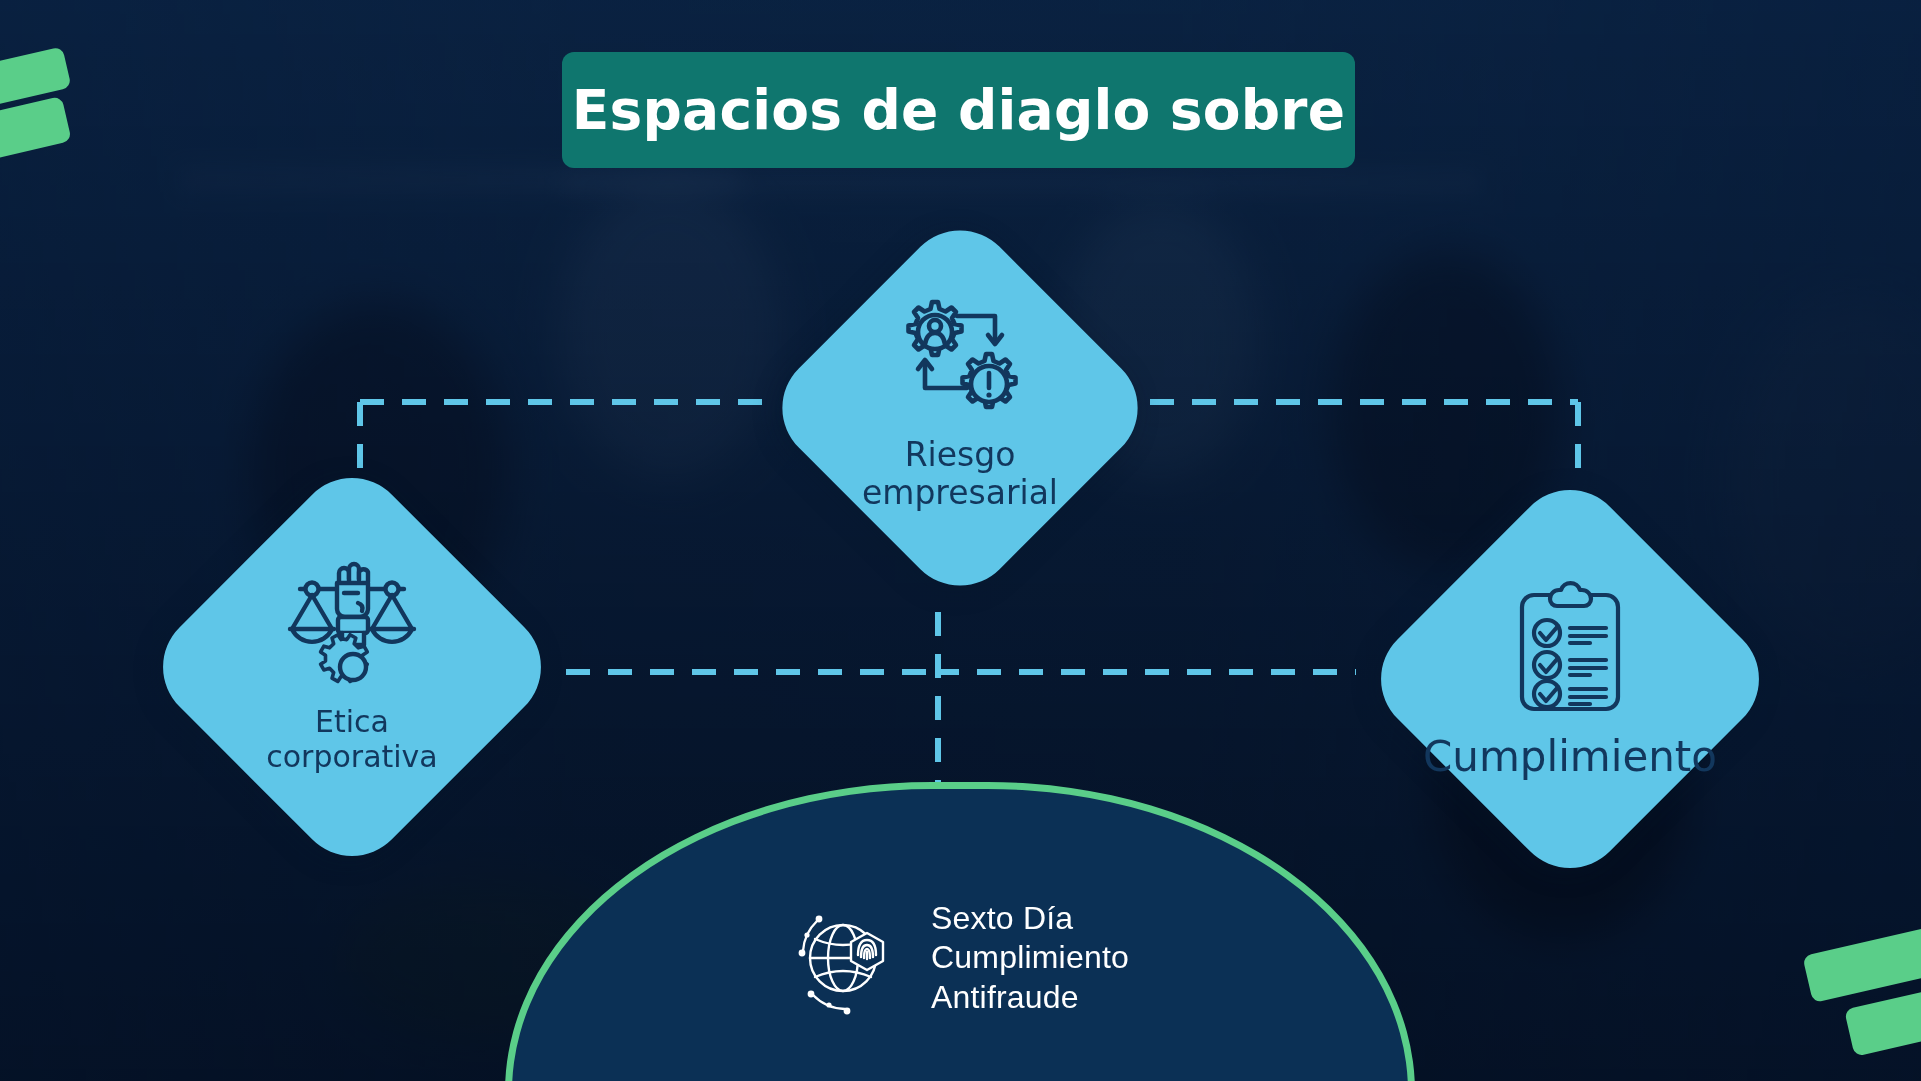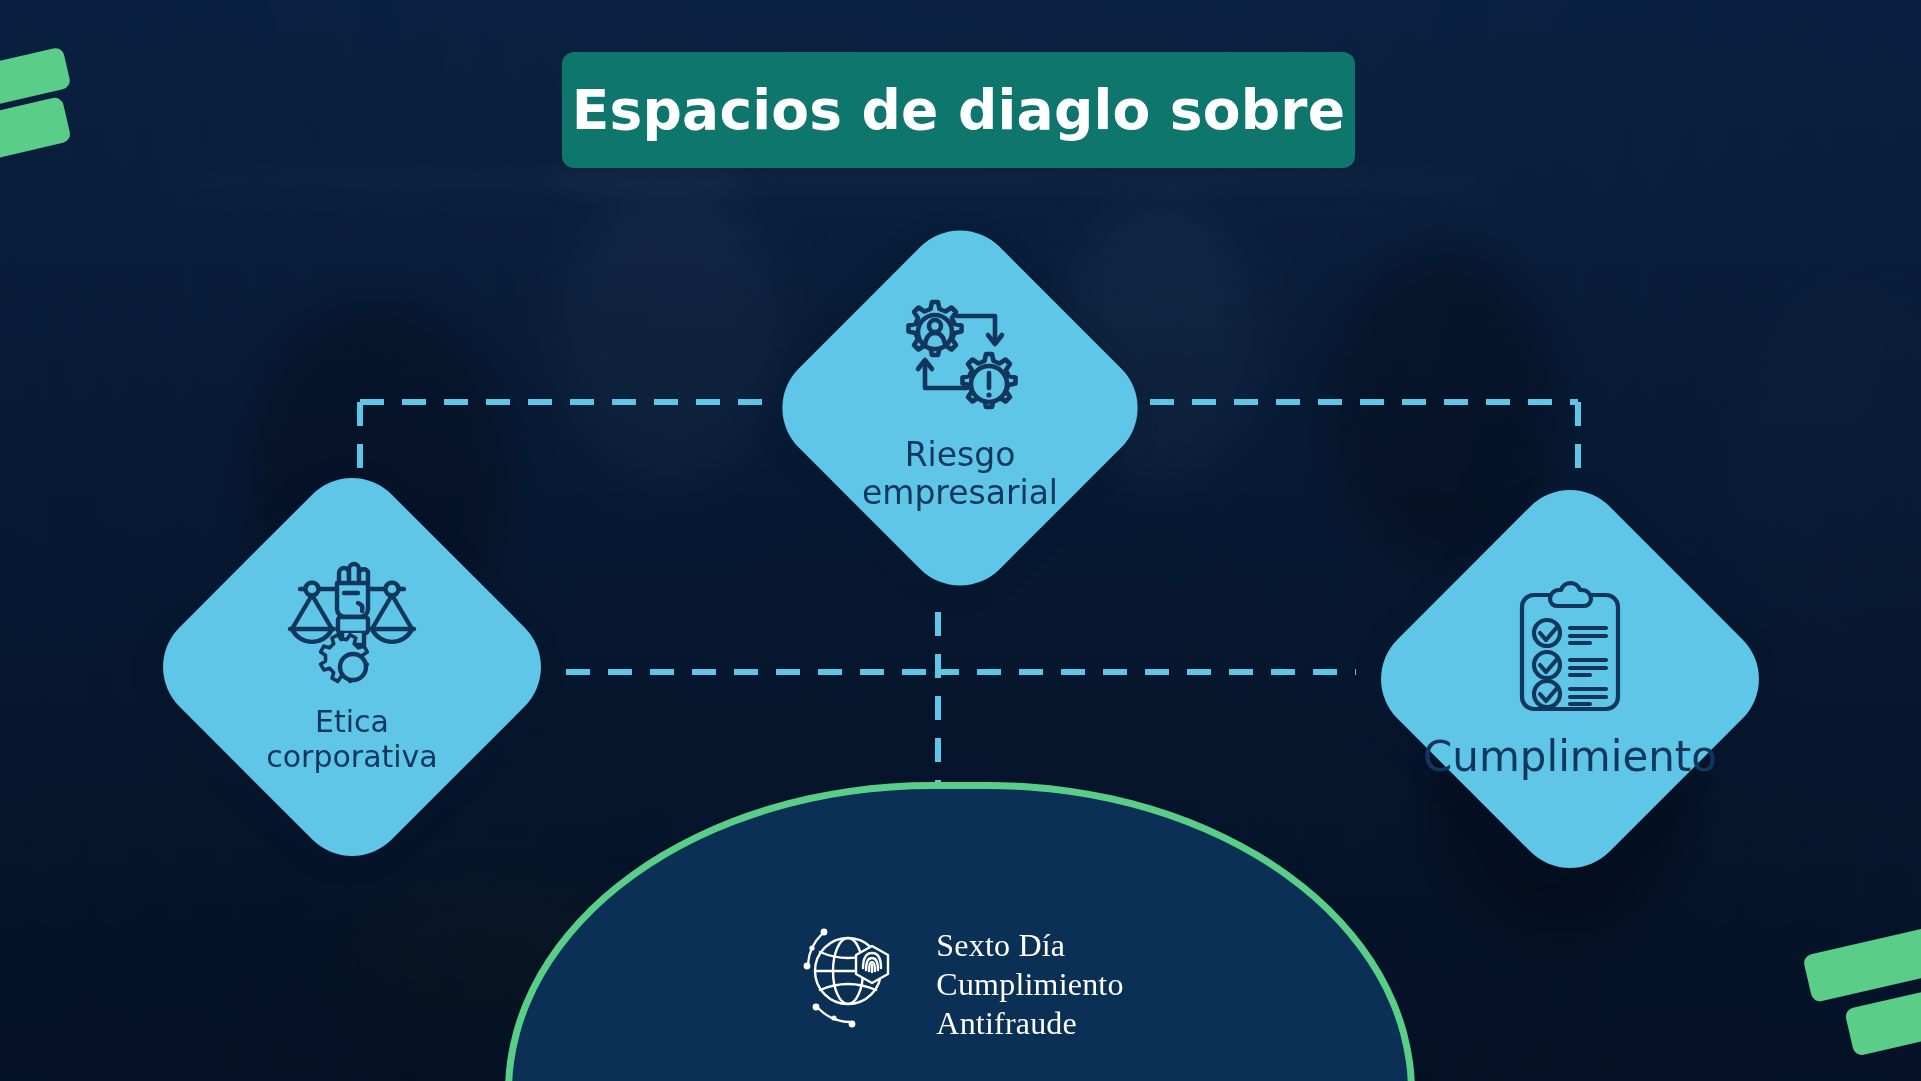--- a/index.html
+++ b/index.html
@@ -157,26 +157,25 @@
     position: absolute;
     left: 0; right: 0;
     top: 110px;
     display: flex;
     align-items: center;
     justify-content: center;
     gap: 22px;
   }
   #logo-text {
     color: #ffffff;
-    font-family: Liberation Serif, serif;
+    font-family: Liberation Sans, sans-serif;
     font-weight: 400;
     font-size: 32px;
     line-height: 1.22;
     letter-spacing: .2px;
-    margin-top: 27px;
   }
 </style>
 </head>
 <body>
 
 <div id="stage">
 
   <div id="photo-bg">
     <div class="photo-band" style="left:180px;  top:168px; width:560px; height:24px;"></div>
     <div class="photo-band" style="left:560px;  top:172px; width:920px; height:22px;"></div>

